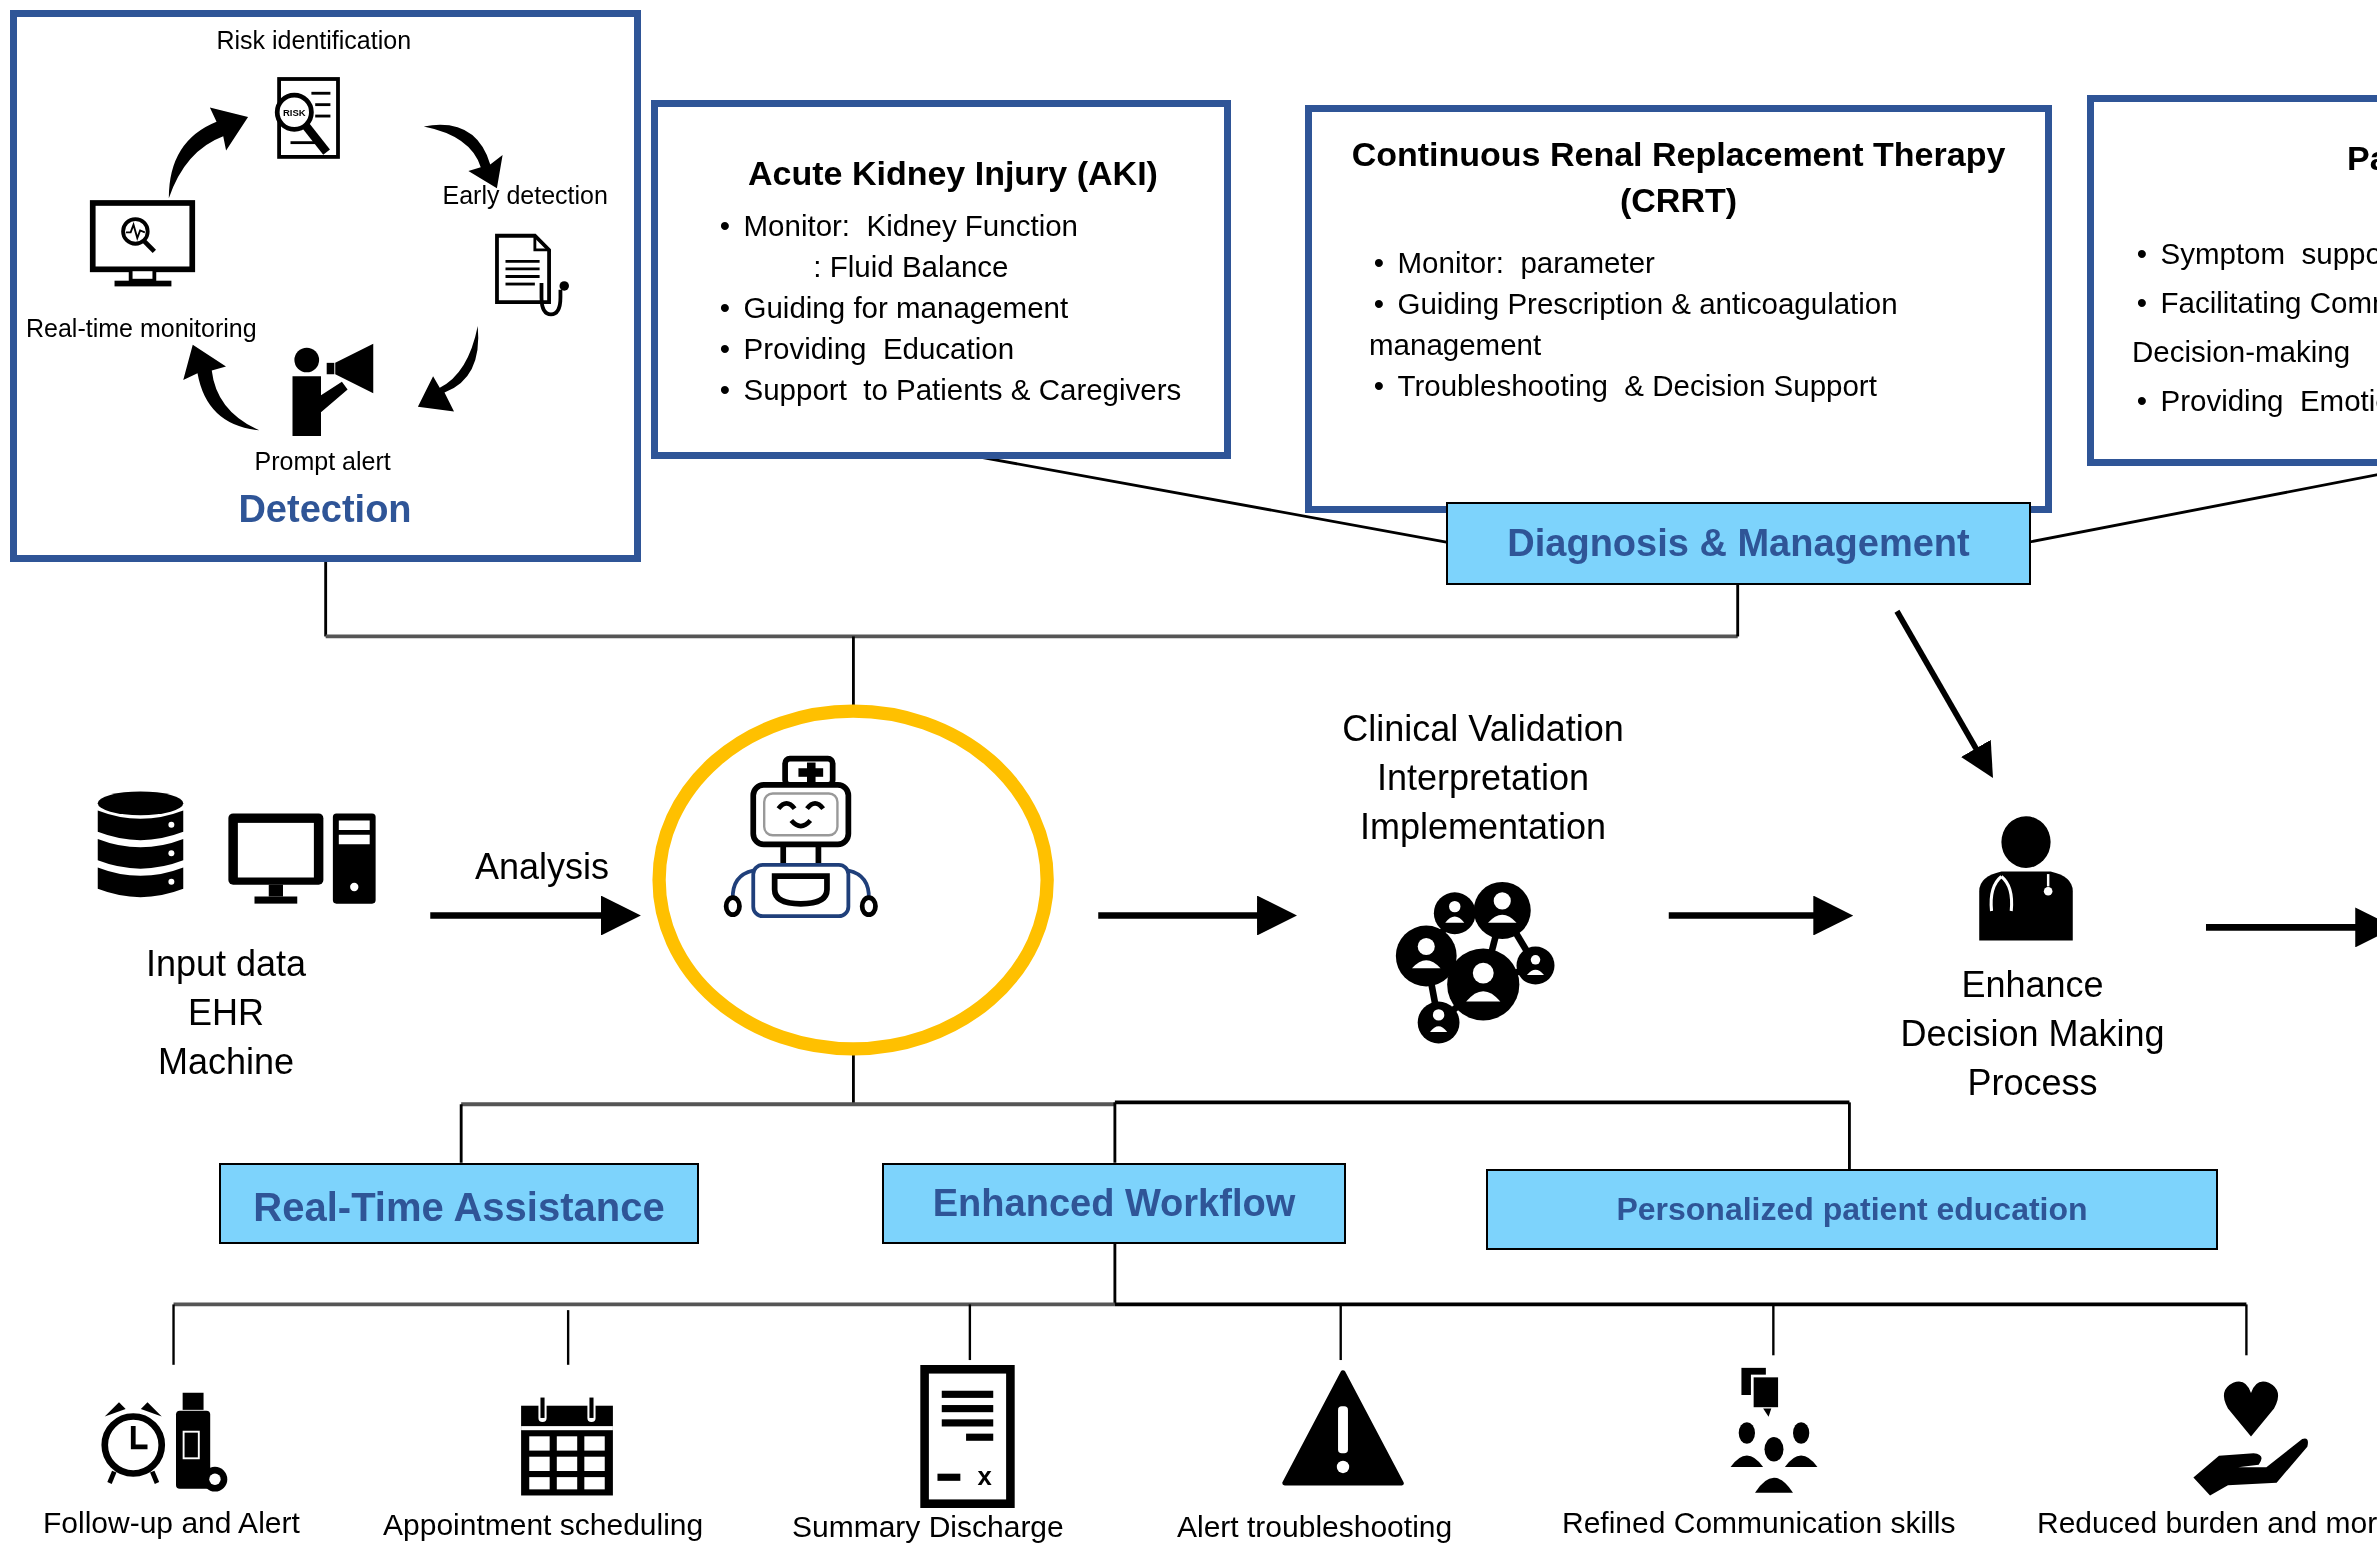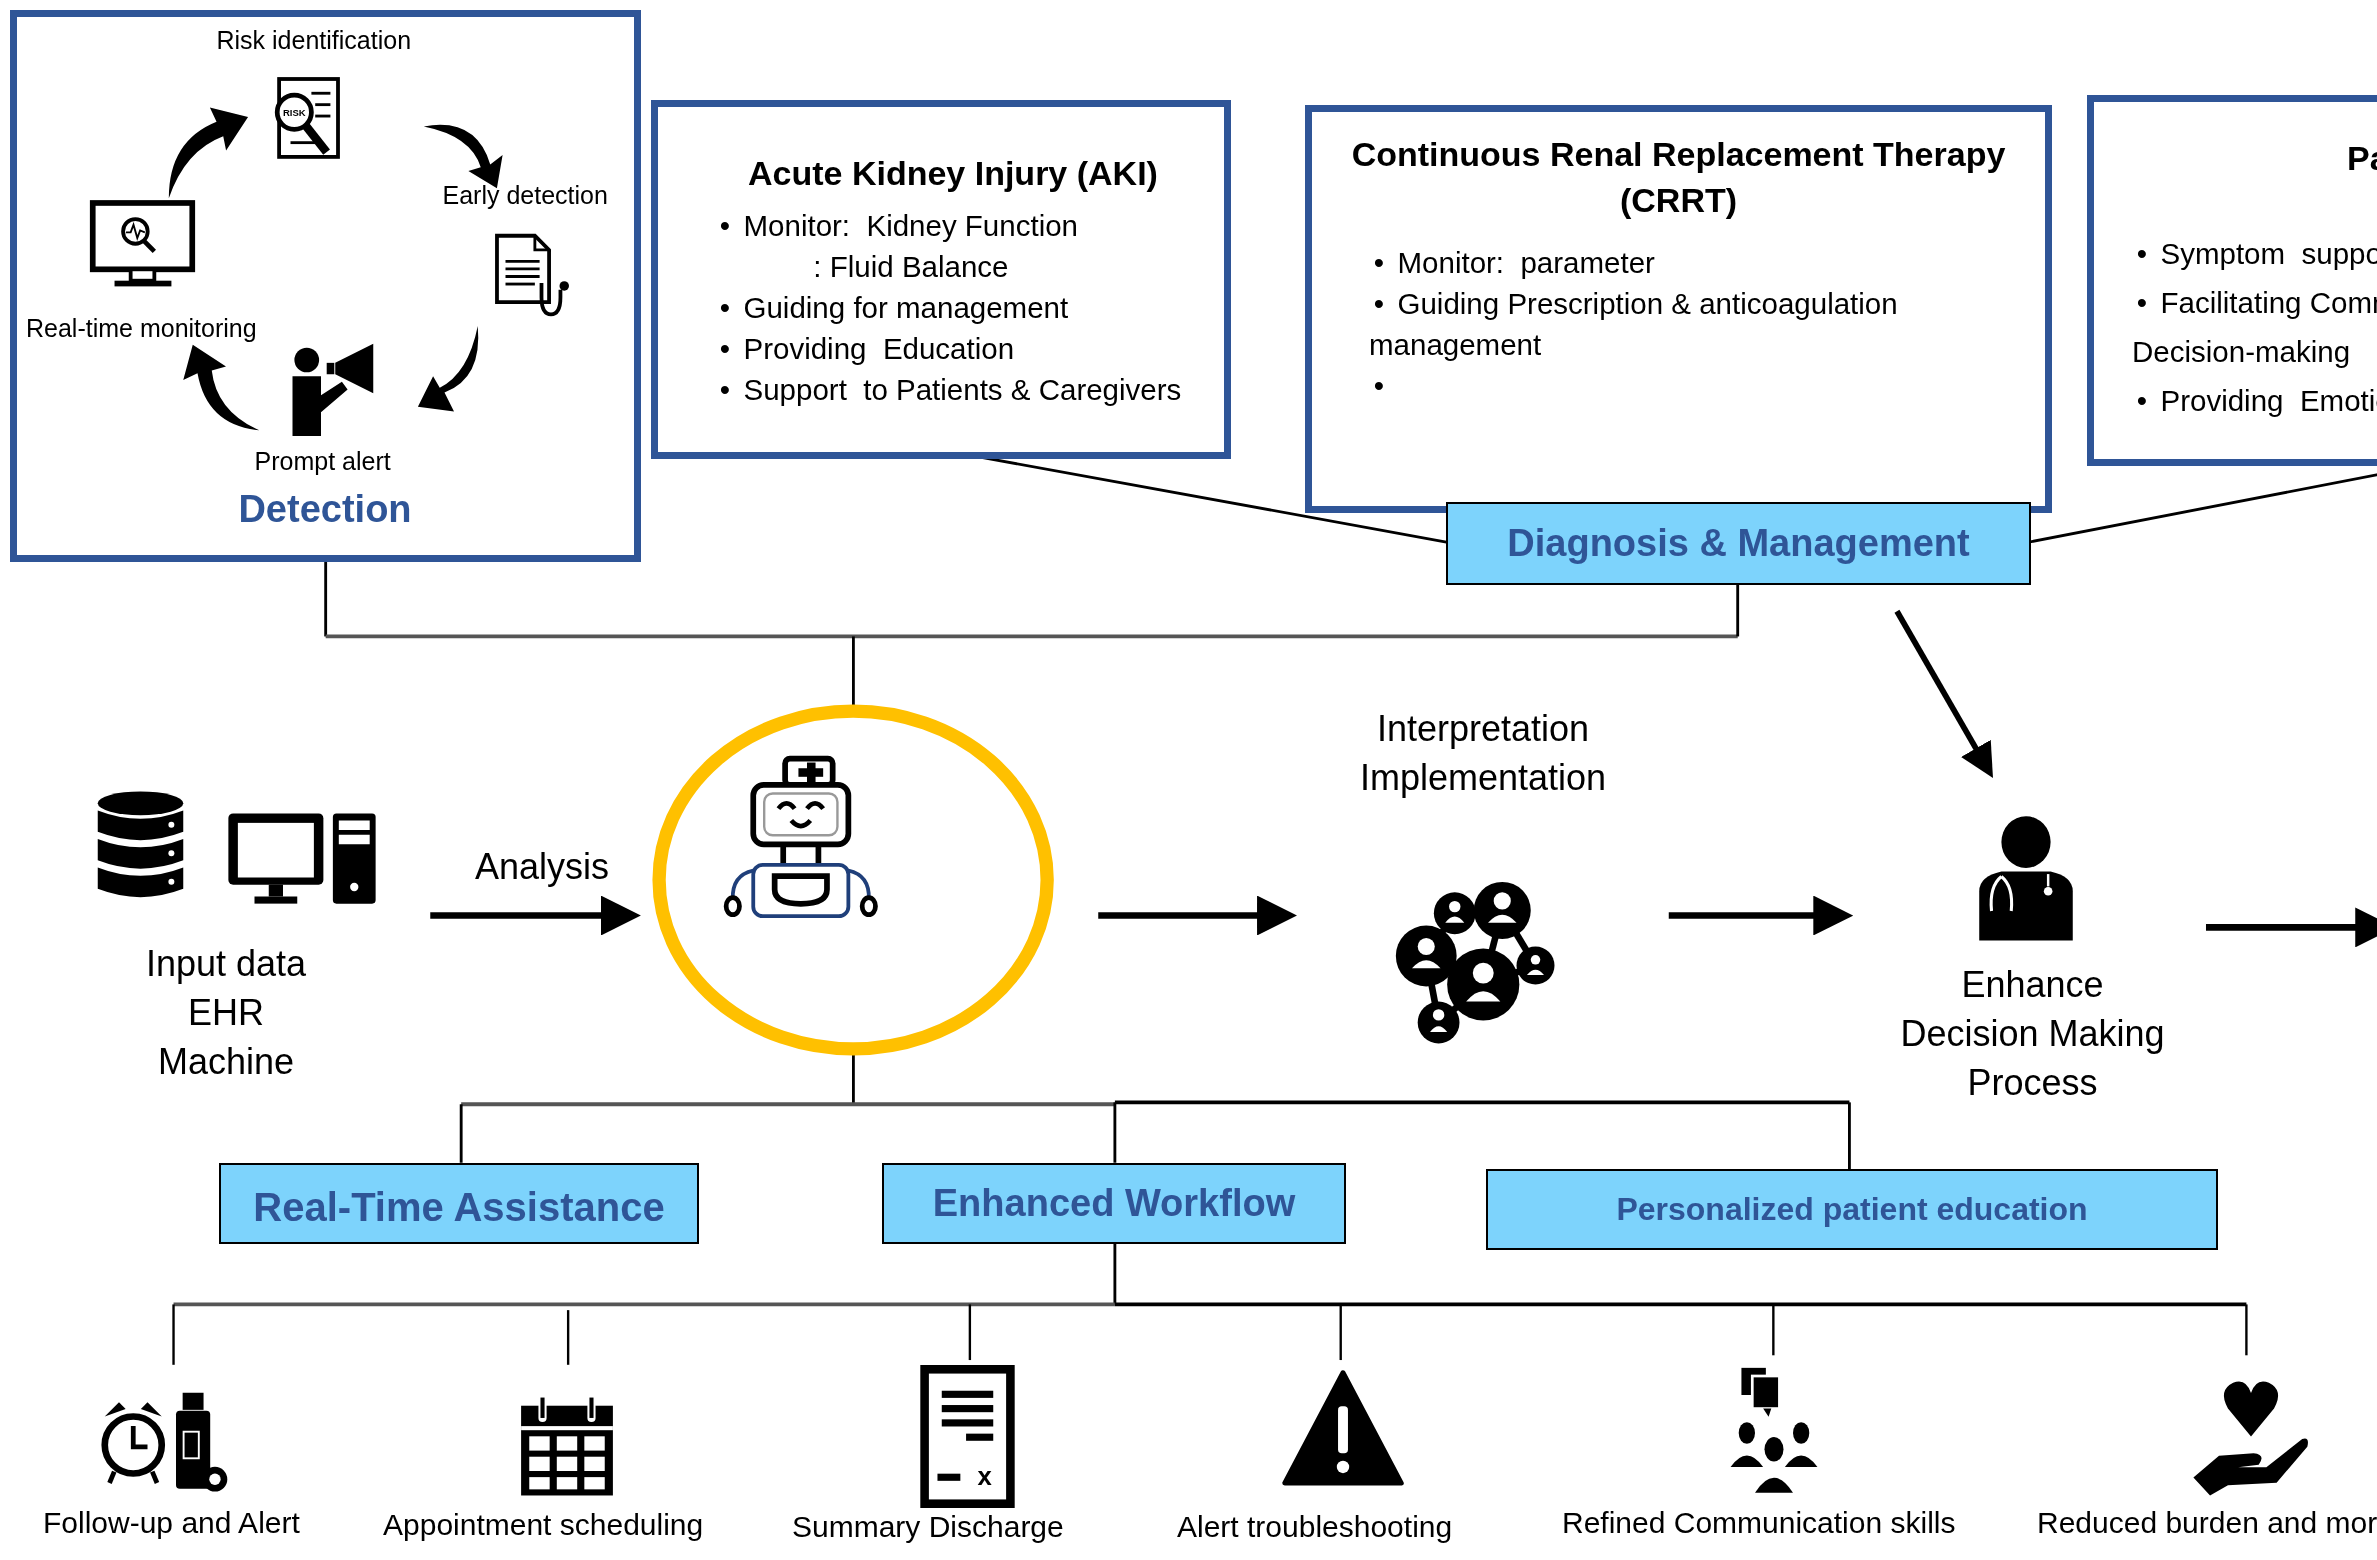--- a/index.html
+++ b/index.html
@@ -142,21 +142,21 @@
     </ul>
 </div>
 
 <div class="bluebox" style="left:1305px; top:105px; width:747px; height:408px; padding:19px 19px 0 57px;">
   <div class="title" style="margin-left:-38px;">Continuous Renal Replacement Therapy</div>
   <div class="title" style="margin-left:-38px; margin-bottom:19px;">(CRRT)</div>
   <ul class="bullets" id="crrt-list">
       <li><span class="dot">•</span><span>Monitor:  parameter</span></li>
       <li><span class="dot">•</span><span>Guiding Prescription &amp; anticoagulation</span></li>
       <li class="cont"><span>management</span></li>
-      <li><span class="dot">•</span></li>
+      <li><span class="dot">•</span><span>Troubleshooting  &amp; Decision Support</span></li>
     </ul>
 </div>
 
 <div class="bluebox" style="left:2087px; top:95px; width:728px; height:371px; padding:33px 19px 0 38px;">
   <div class="title" style="margin-bottom:48px;">Palliative care</div>
   <ul class="bullets" id="pal-list" style="line-height:49px;">
       <li><span class="dot">•</span><span>Symptom  support &amp; Treatment Options</span></li>
       <li><span class="dot">•</span><span>Facilitating Communication &amp;</span></li>
       <li class="cont"><span>Decision-making</span></li>
       <li><span class="dot">•</span><span>Providing  Emotional Support  &amp; Resources</span></li>
@@ -207,20 +207,21 @@
   <line x1="352" y1="295" x2="352" y2="340" stroke="#000" stroke-width="12"></line>
   <rect x="215" y="338" width="200" height="108" rx="20" fill="#fff" stroke="#1f3f7a" stroke-width="8"></rect>
   <path d="M260,362 L370,362 L370,390 Q370,420 315,420 Q260,420 260,390 Z" fill="none" stroke="#000" stroke-width="12"></path>
   <path d="M215,350 Q170,360 172,410" fill="none" stroke="#1f3f7a" stroke-width="8"></path>
   <path d="M415,350 Q460,360 458,410" fill="none" stroke="#1f3f7a" stroke-width="8"></path>
   <ellipse cx="172" cy="425" rx="14" ry="18" fill="#fff" stroke="#000" stroke-width="10"></ellipse>
   <ellipse cx="458" cy="425" rx="14" ry="18" fill="#fff" stroke="#000" stroke-width="10"></ellipse>
 </svg>
 
 <div class="center-text" style="left:1293px; top:704px; width:380px;">
+  <div>Clinical Validation</div>
   <div>Interpretation</div>
   <div>Implementation</div>
 </div>
 <svg class="icon" style="left:1393px; top:880px;" width="190" height="171" viewBox="0 0 200 180">
   <g stroke="#000" stroke-width="7" fill="none">
     <line x1="65" y1="35" x2="115" y2="32"></line>
       <line x1="65" y1="35" x2="35" y2="80"></line>
     <line x1="115" y1="32" x2="95" y2="110"></line>
       <line x1="115" y1="32" x2="150" y2="90"></line>
     <line x1="35" y1="80" x2="95" y2="110"></line>

